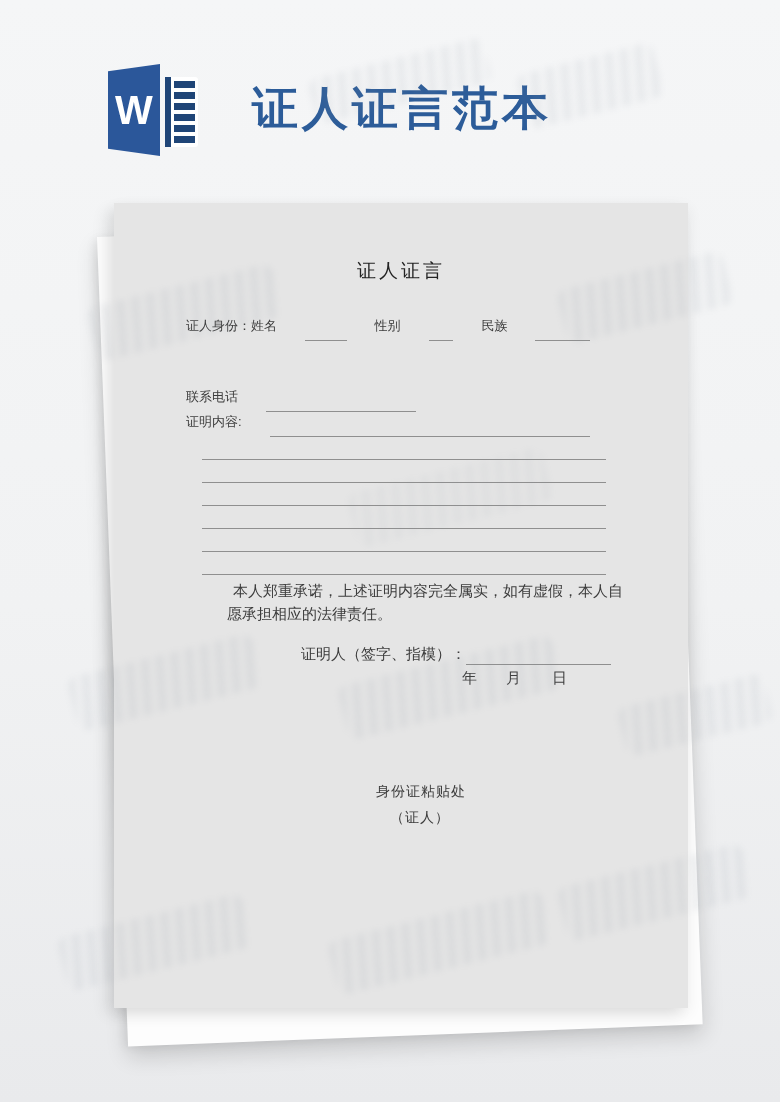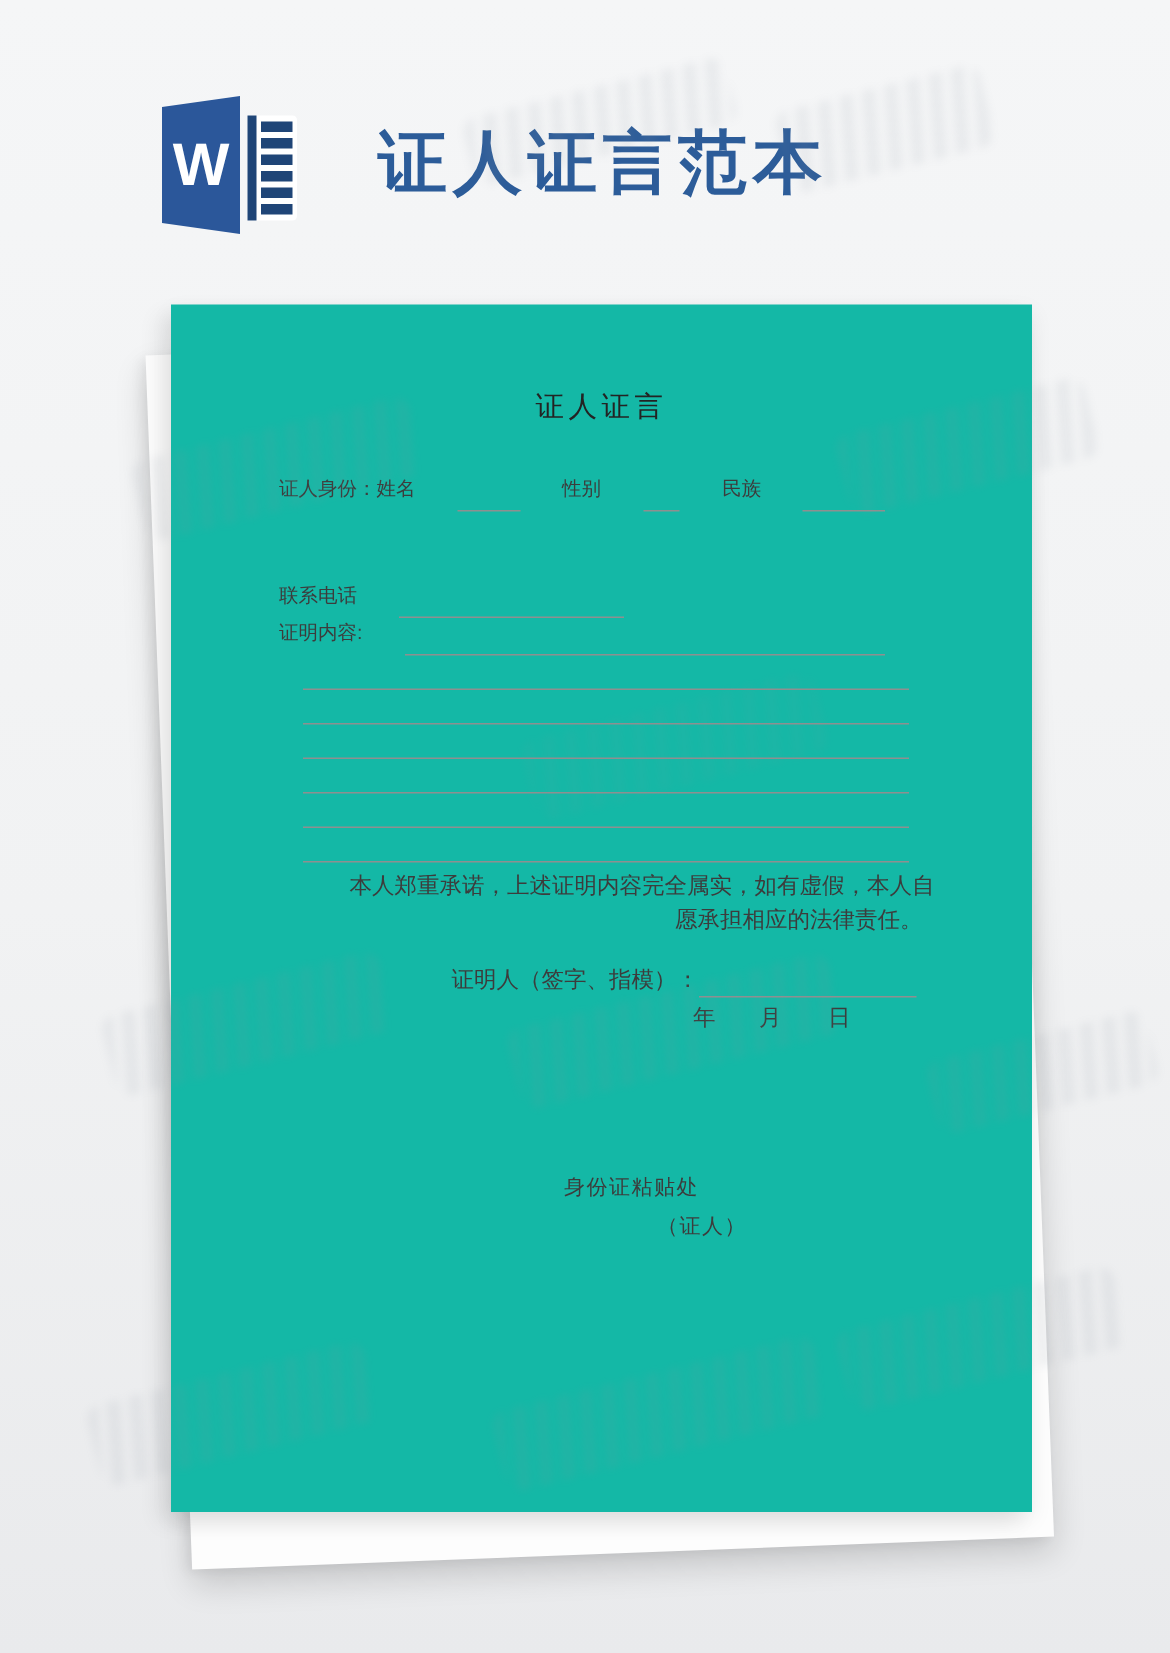--- a/index.html
+++ b/index.html
@@ -36,21 +36,21 @@
     white-space:nowrap;
   }
   
   .paper-back{
     position:absolute;left:97px;top:237px;width:575px;height:810px;
     background:#fdfdfd;transform:rotate(-2.2deg);transform-origin:0 0;
     box-shadow:0 10px 22px rgba(0,0,0,.16), -4px 2px 8px rgba(0,0,0,.05);
   }
   .paper-front{
     position:absolute;left:114px;top:203px;width:574px;height:805px;
-    background:#14b8a6;
+    background:#e5e5e5;
     box-shadow:-9px 7px 14px rgba(0,0,0,.07), 0 5px 14px rgba(0,0,0,.07);
   }
   
   .doc-title{
     position:absolute;left:0;top:55px;width:100%;text-align:center;
     font-family:"Liberation Serif",serif;font-size:19px;letter-spacing:3px;
     color:#232323;
   }
   .row{
     position:absolute;left:72px;width:404px;height:24px;
@@ -61,34 +61,34 @@
   .r1{top:114px}.r2{top:138px}.r3{top:161px}.r4{top:185px}.r5{top:210px}
   .u11{flex:77 1 0}.u12{flex:46 1 0}.u13{flex:101 1 0}
   .u21{flex:130 1 0}.u22{flex:132 1 0}
   .u31{flex:218 1 0}.u32{flex:81 1 0}
   .u41{flex:0 0 150px}
   .u51{flex:1 1 0}
   .blank-lines{position:absolute;left:88px;top:234px;width:404px;}
   .blank-line{height:22px;border-bottom:1px solid #8f8f8f;}
   .declaration{
     position:absolute;left:89px;top:376px;width:412px;
-    font-size:15px;line-height:23px;color:#3c3c3c;text-align:right;
+    font-size:15px;line-height:23px;color:#3c3c3c;
   }
   .decl-l1{text-indent:2em;white-space:nowrap;}
-  .decl-l2{white-space:nowrap;}
+  .decl-l2{white-space:nowrap;margin-left:24px;}
   .signer-row{
     position:absolute;left:175px;top:442px;height:20px;
     display:flex;align-items:stretch;font-size:15px;color:#3c3c3c;
   }
   .signer-row .lbl{flex:0 0 auto;line-height:17px;white-space:nowrap;margin-left:12px;}
   .signer-row .u{width:145px;border-bottom:1px solid #8f8f8f;}
   .date-label{position:absolute;top:466px;font-size:15px;color:#3c3c3c;}
   .d-year{left:348px}.d-month{left:392px}.d-day{left:438px}
   .paste-label{position:absolute;left:262px;top:580px;font-size:14px;color:#3c3c3c;letter-spacing:1px;}
-  .paste-sub{position:absolute;left:276px;top:606px;font-size:14px;color:#3c3c3c;letter-spacing:1px;margin-left:48px;}
+  .paste-sub{position:absolute;left:276px;top:606px;font-size:14px;color:#3c3c3c;letter-spacing:1px;}
   
   .watermark-layer{position:absolute;inset:0;pointer-events:none;z-index:5;}
   .smudge{
     position:absolute;border-radius:10px;
     background:repeating-linear-gradient(100deg,rgba(138,148,160,.85) 0 9px,rgba(138,148,160,0) 9px 15px);
     filter:blur(3px);opacity:.13;transform:rotate(-14deg);
   }
 </style>
 </head>
 <body>

